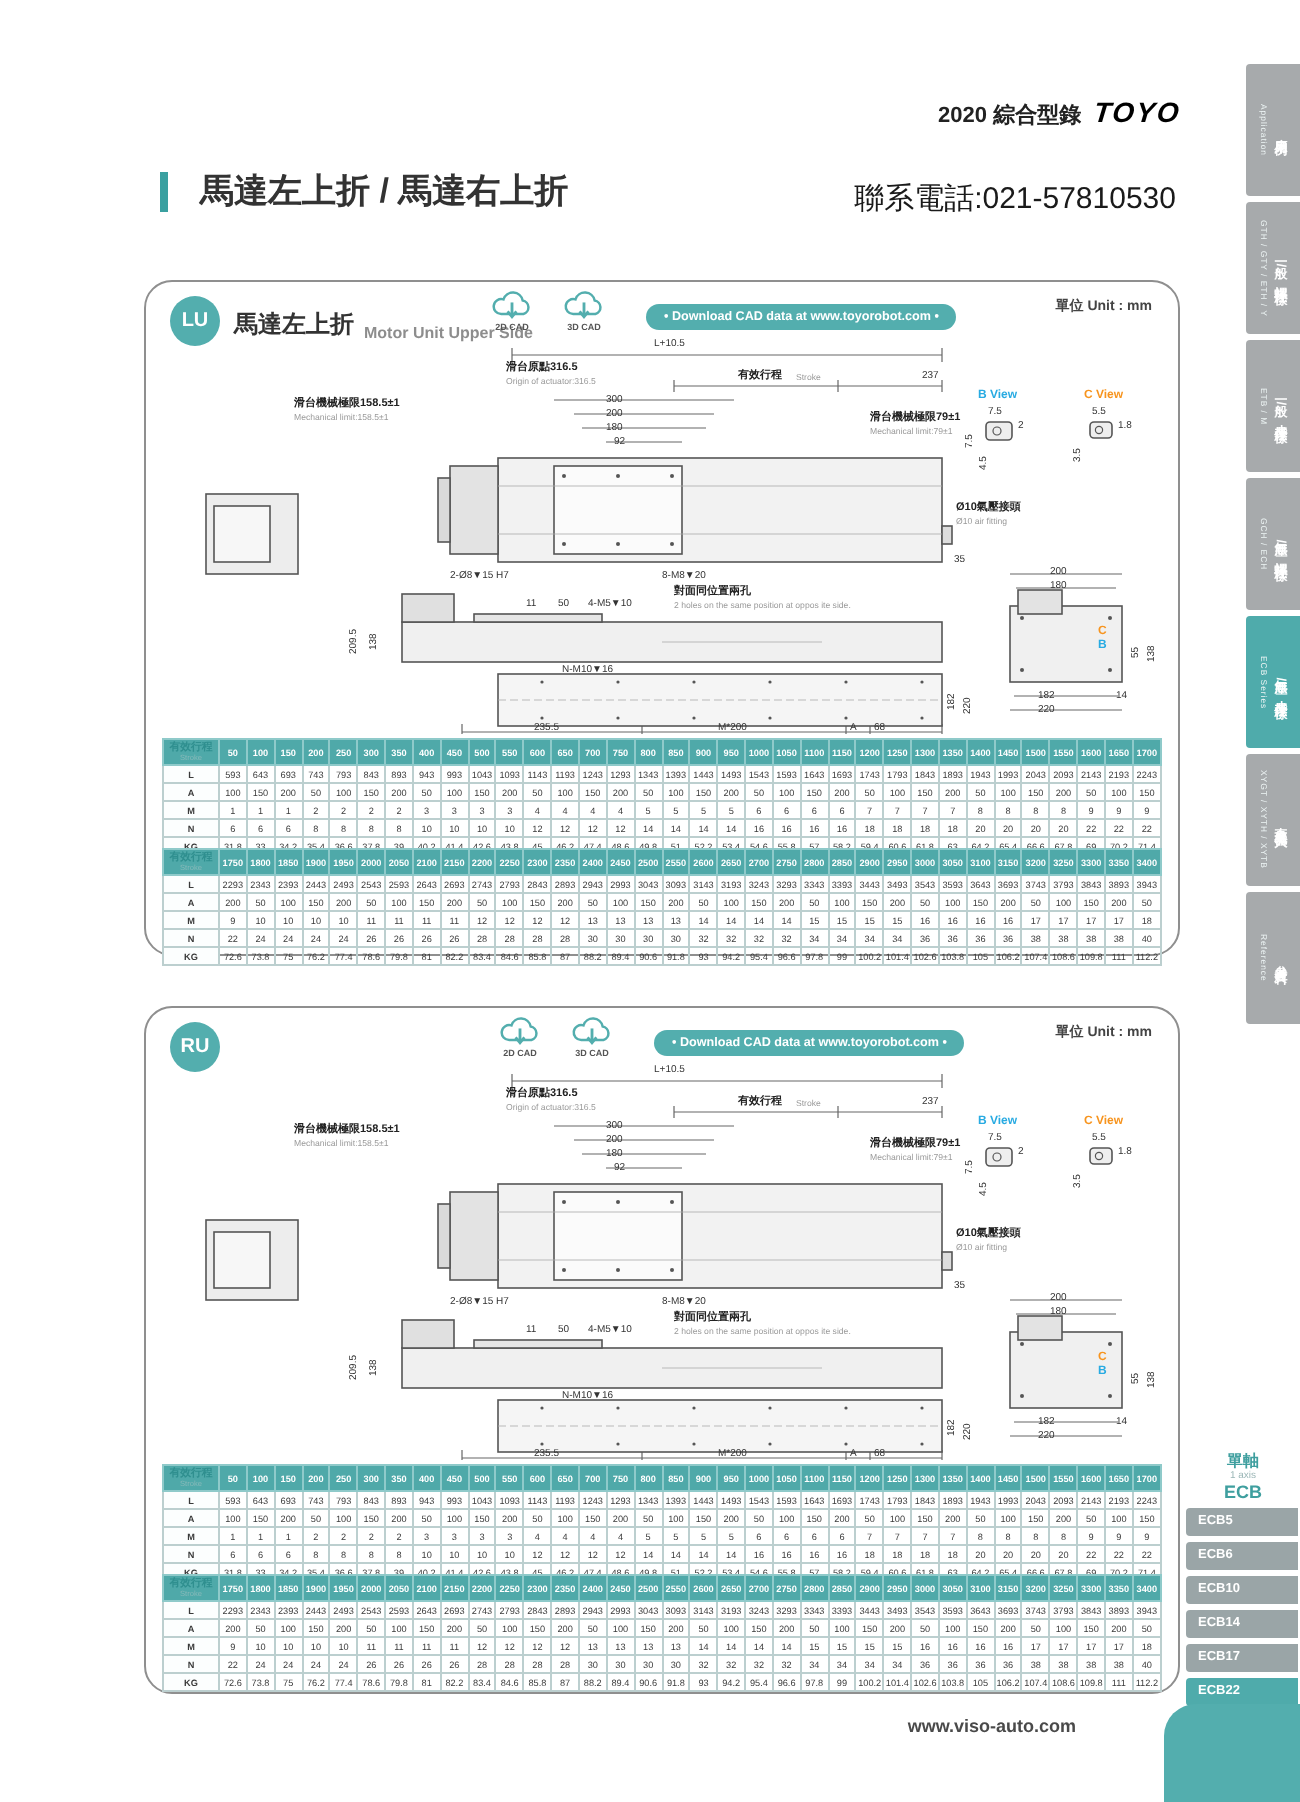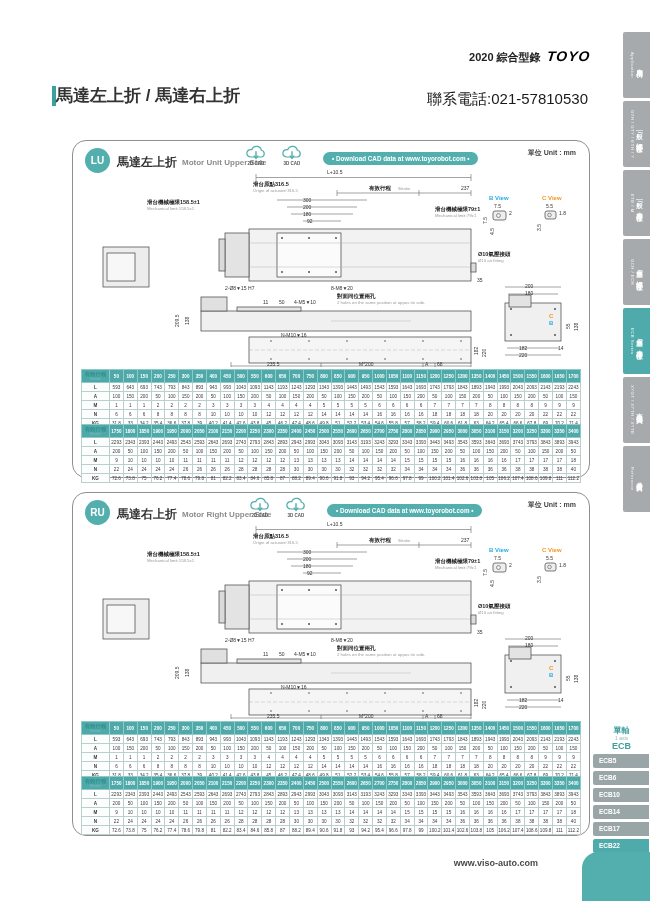--- a/index.html
+++ b/index.html
@@ -3,42 +3,42 @@
 <meta charset="utf-8">
 <style>
   html,body{margin:0;padding:0;background:#fff;}
   body{width:650px;height:901px;position:relative;font-family:"Liberation Sans",sans-serif;overflow:hidden;}
   .abs{position:absolute;}
   
   #brand{top:48px;right:60px;font-size:11px;color:#222;display:flex;gap:6px;align-items:baseline;}
   #brand .cat{font-weight:bold;}
   #brand .logo{font-size:14px;font-weight:900;font-style:italic;letter-spacing:1px;color:#000;transform:skewX(-6deg);}
   #phone{top:90px;right:62px;font-size:15px;color:#1a1a1a;}
-  #titleblock{top:86px;left:52px;border-left:4px solid #3aa0a0;padding-left:0;}
+  #titleblock{top:86px;left:80px;border-left:4px solid #3aa0a0;padding-left:16px;}
   #titleblock .tz{font-size:17px;font-weight:bold;color:#333;line-height:20px;}
   #titleblock .te{font-size:10px;font-weight:bold;color:#979797;line-height:14px;}
   #footerurl{top:858px;right:112px;font-size:9px;font-weight:bold;color:#4a4a4a;}
   #tealblock{left:582px;top:852px;width:68px;height:49px;background:#53aeae;border-radius:16px 0 0 0;}
   
   #tabs{top:32px;right:0;width:27px;}
   .stab{width:27px;height:66px;margin-bottom:3px;background:#a7aaac;display:flex;flex-direction:column;align-items:center;justify-content:center;writing-mode:vertical-rl;border-radius:2px 0 0 2px;}
   .stab.act{background:#4fabab;}
   .stab .tz{font-size:6.5px;font-weight:bold;color:#fff;letter-spacing:1px;}
   .stab .te{font-size:4.2px;color:#eef5f5;letter-spacing:0.5px;}
   
   #ecbmenu{top:727px;left:593px;width:57px;}
   #ecbmenu .gz{text-align:center;font-size:8px;font-weight:bold;color:#3f9f9f;line-height:8px;}
   #ecbmenu .ge{text-align:center;font-size:5px;color:#9ab6b6;line-height:6px;}
   #ecbmenu .gn{text-align:center;font-size:9px;font-weight:bold;color:#3f9f9f;line-height:10px;margin-bottom:3px;}
   .ecbitem{width:56px;height:14px;margin-bottom:3px;background:#9aa5a7;color:#fff;font-size:6.5px;font-weight:bold;line-height:14px;padding-left:6px;box-sizing:border-box;border-radius:2px 0 0 2px;}
   .ecbitem.act{background:#4fabab;}
   
   .panel{left:72px;width:518px;border:1.5px solid #8f8f8f;border-radius:14px;box-sizing:border-box;background:#fff;}
   .badge{position:absolute;left:12px;top:7px;width:25px;height:25px;border-radius:50%;background:#53aeae;color:#fff;font-size:10px;font-weight:bold;display:flex;align-items:center;justify-content:center;}
-  .sechead{position:absolute;left:44px;top:13px;display:flex;align-items:center;gap:5px;white-space:nowrap;}
+  .sechead{position:absolute;left:44px;top:13px;display:flex;align-items:flex-end;gap:5px;white-space:nowrap;}
   .sechead .sz{font-size:12px;font-weight:bold;color:#333;}
   .sechead .se{font-size:8px;font-weight:bold;color:#8d8d8d;}
   .cadbtn{position:absolute;top:4px;width:30px;text-align:center;}
   .cadbtn svg{width:26px;height:16px;display:block;margin:0 auto;}
   .cadbtn .cl{font-size:4.5px;color:#555;font-weight:bold;line-height:5px;}
   .pill{position:absolute;top:11px;height:13px;background:#53aeae;border-radius:7px;color:#fff;font-size:6.3px;font-weight:bold;line-height:13px;padding:0 9px;white-space:nowrap;}
   .unit{position:absolute;top:7px;right:13px;font-size:7px;font-weight:bold;color:#444;}
   
   .drawing{position:absolute;left:8px;top:28px;width:500px;height:198px;}
   .drawing svg{position:absolute;left:0;top:0;width:500px;height:198px;}
@@ -660,26 +660,22 @@
             <td>108.6</td>
             <td>109.8</td>
             <td>111</td>
             <td>112.2</td>
           </tr>
         </tbody>
       </table>
     </div>
 </section>
 
-<section class="abs panel" style="top:492px;height:344px;">
+<section class="abs panel" style="top:503px;height:344px;">
   <div class="badge">RU</div>
-  <div class="sechead">
-    <span class="sz">馬達右上折</span>
-    <span class="se">Motor Right Upper Side</span>
-  </div>
   <div class="cadbtn" style="left:172px;">
     <span><svg viewBox="0 0 26 18">
           <path d="M7 13.5 a4.2 4.2 0 1 1 1.2-8.2 A5.6 5.6 0 0 1 19 5.9 A3.9 3.9 0 0 1 19.4 13.5 Z" fill="#fff" stroke="#53aeae" stroke-width="1.4"></path>
           <line x1="13" y1="7" x2="13" y2="14.5" stroke="#53aeae" stroke-width="1.6"></line>
           <polyline points="10.5,12 13,15 15.5,12" fill="none" stroke="#53aeae" stroke-width="1.6"></polyline>
         </svg></span>
     <div class="cl">2D CAD</div>
   </div>
   <div class="cadbtn" style="left:208px;">
     <span><svg viewBox="0 0 26 18">

